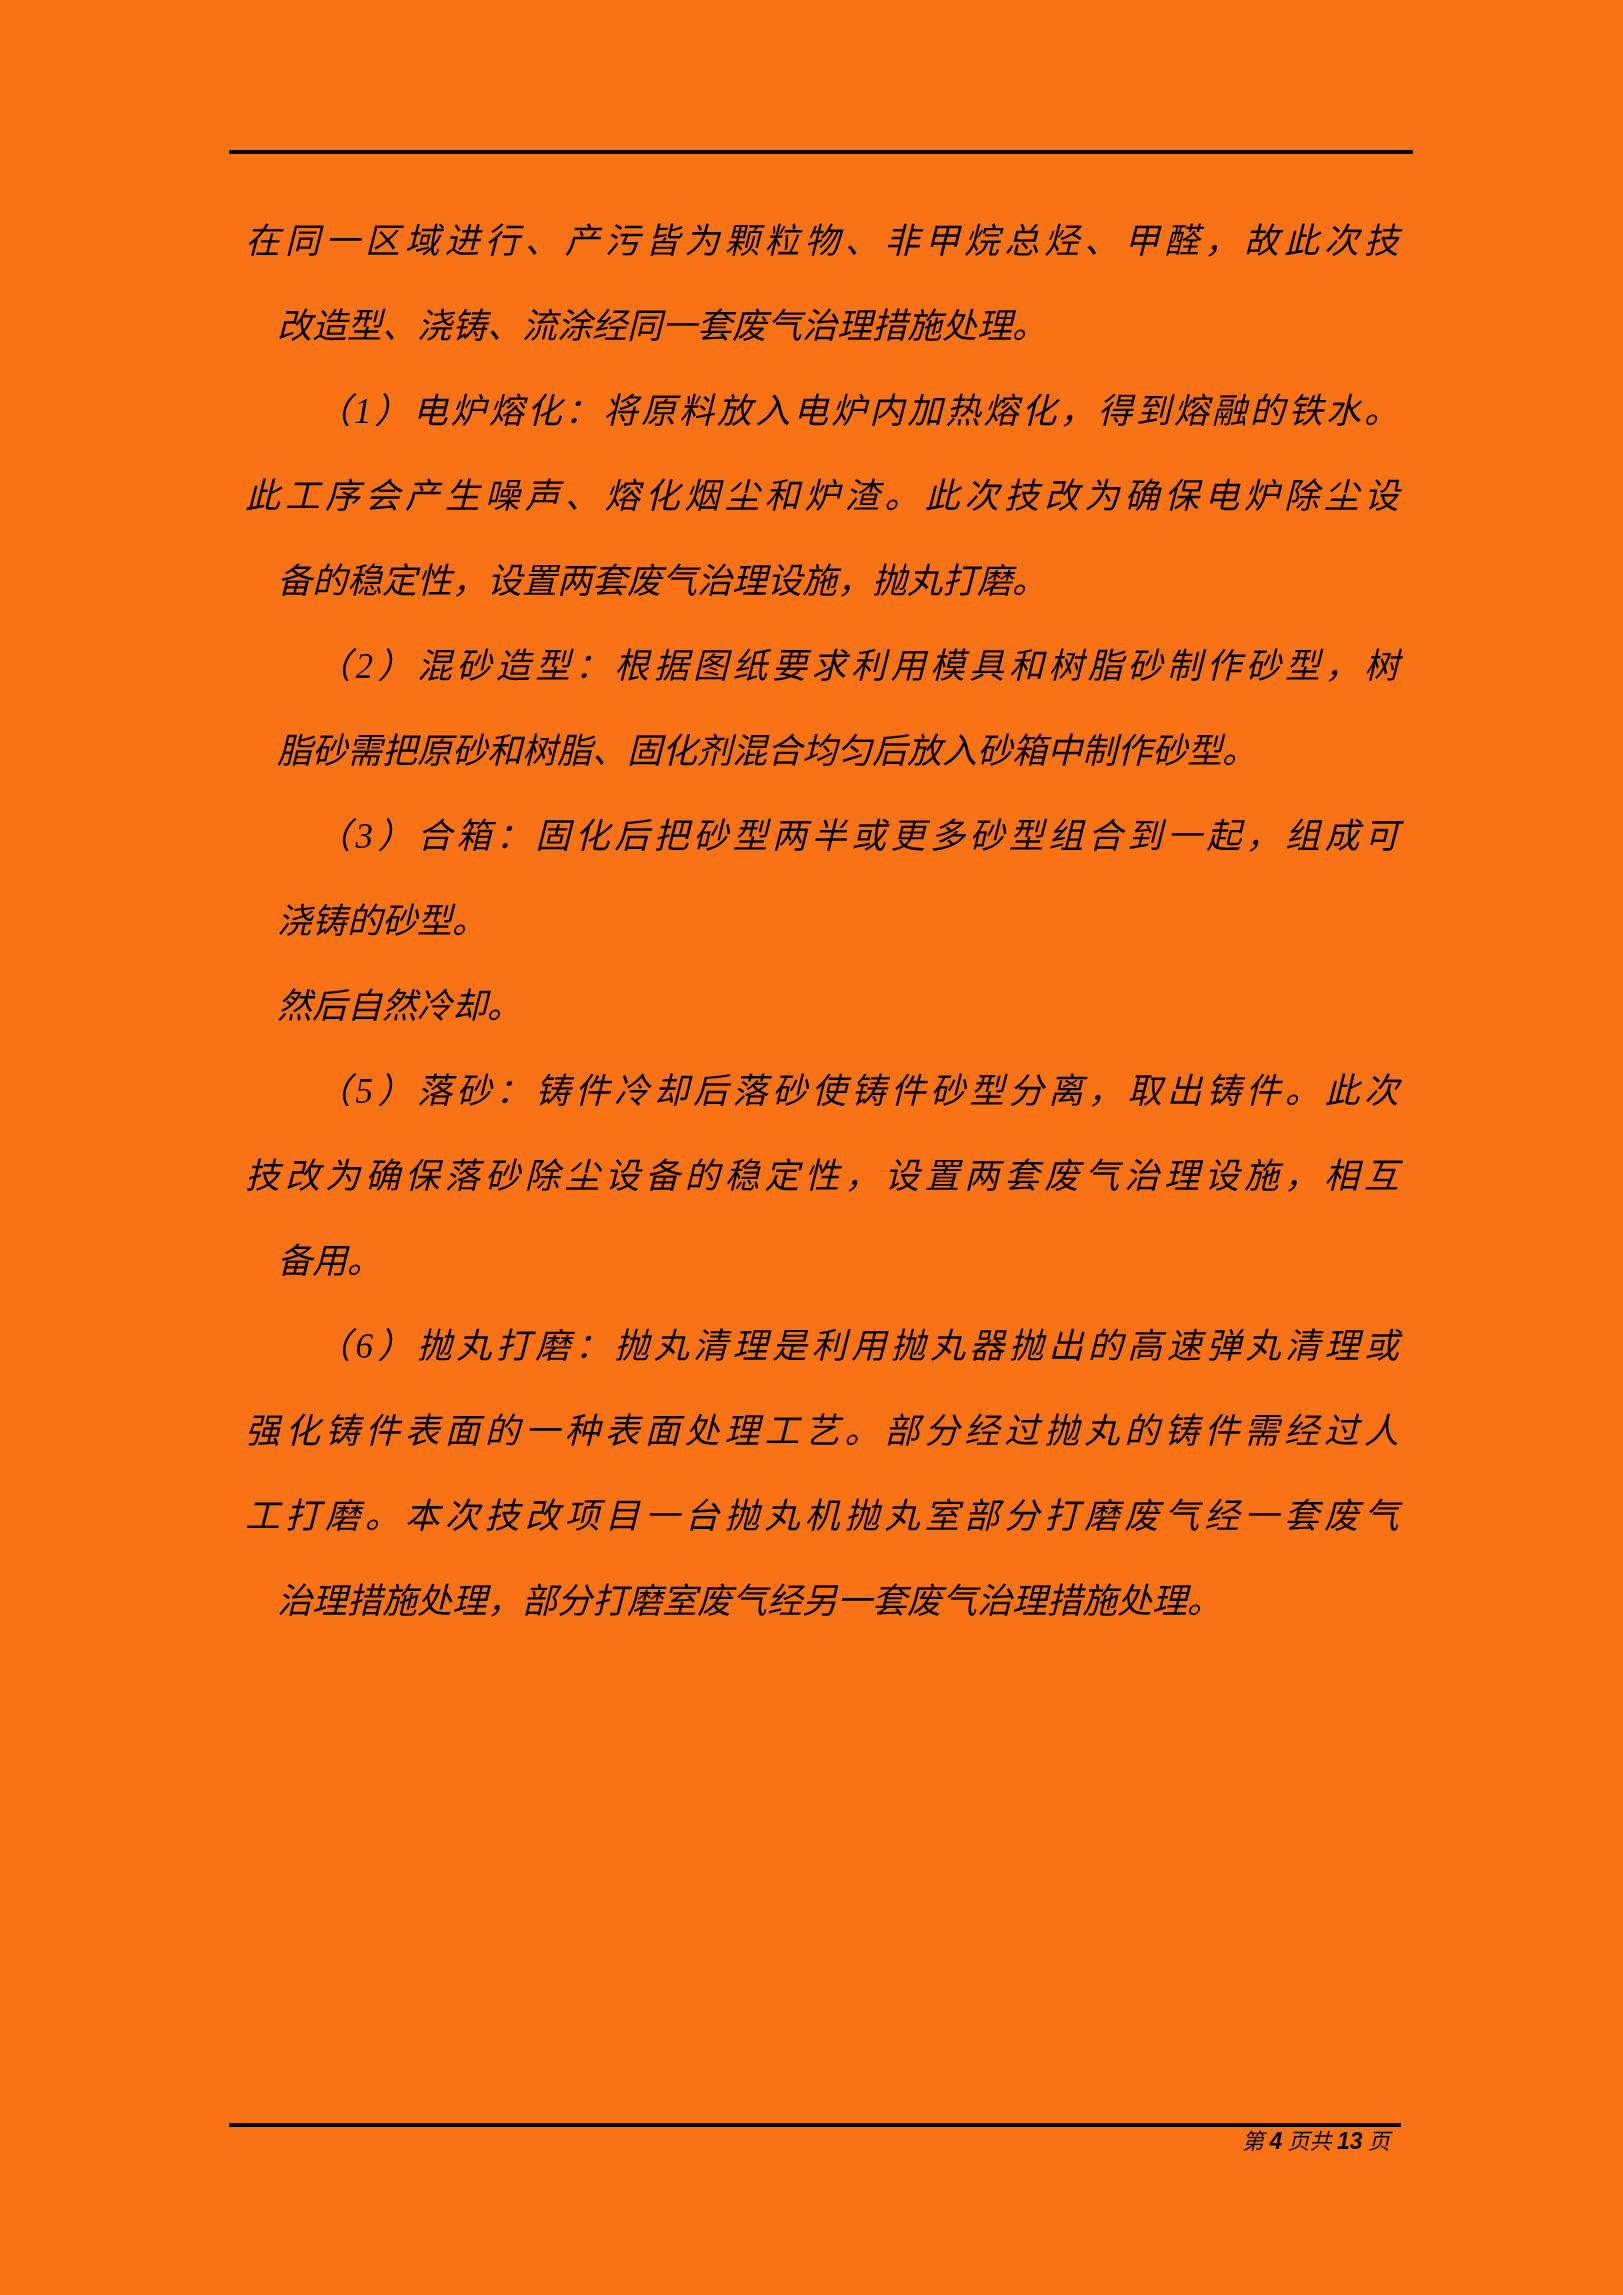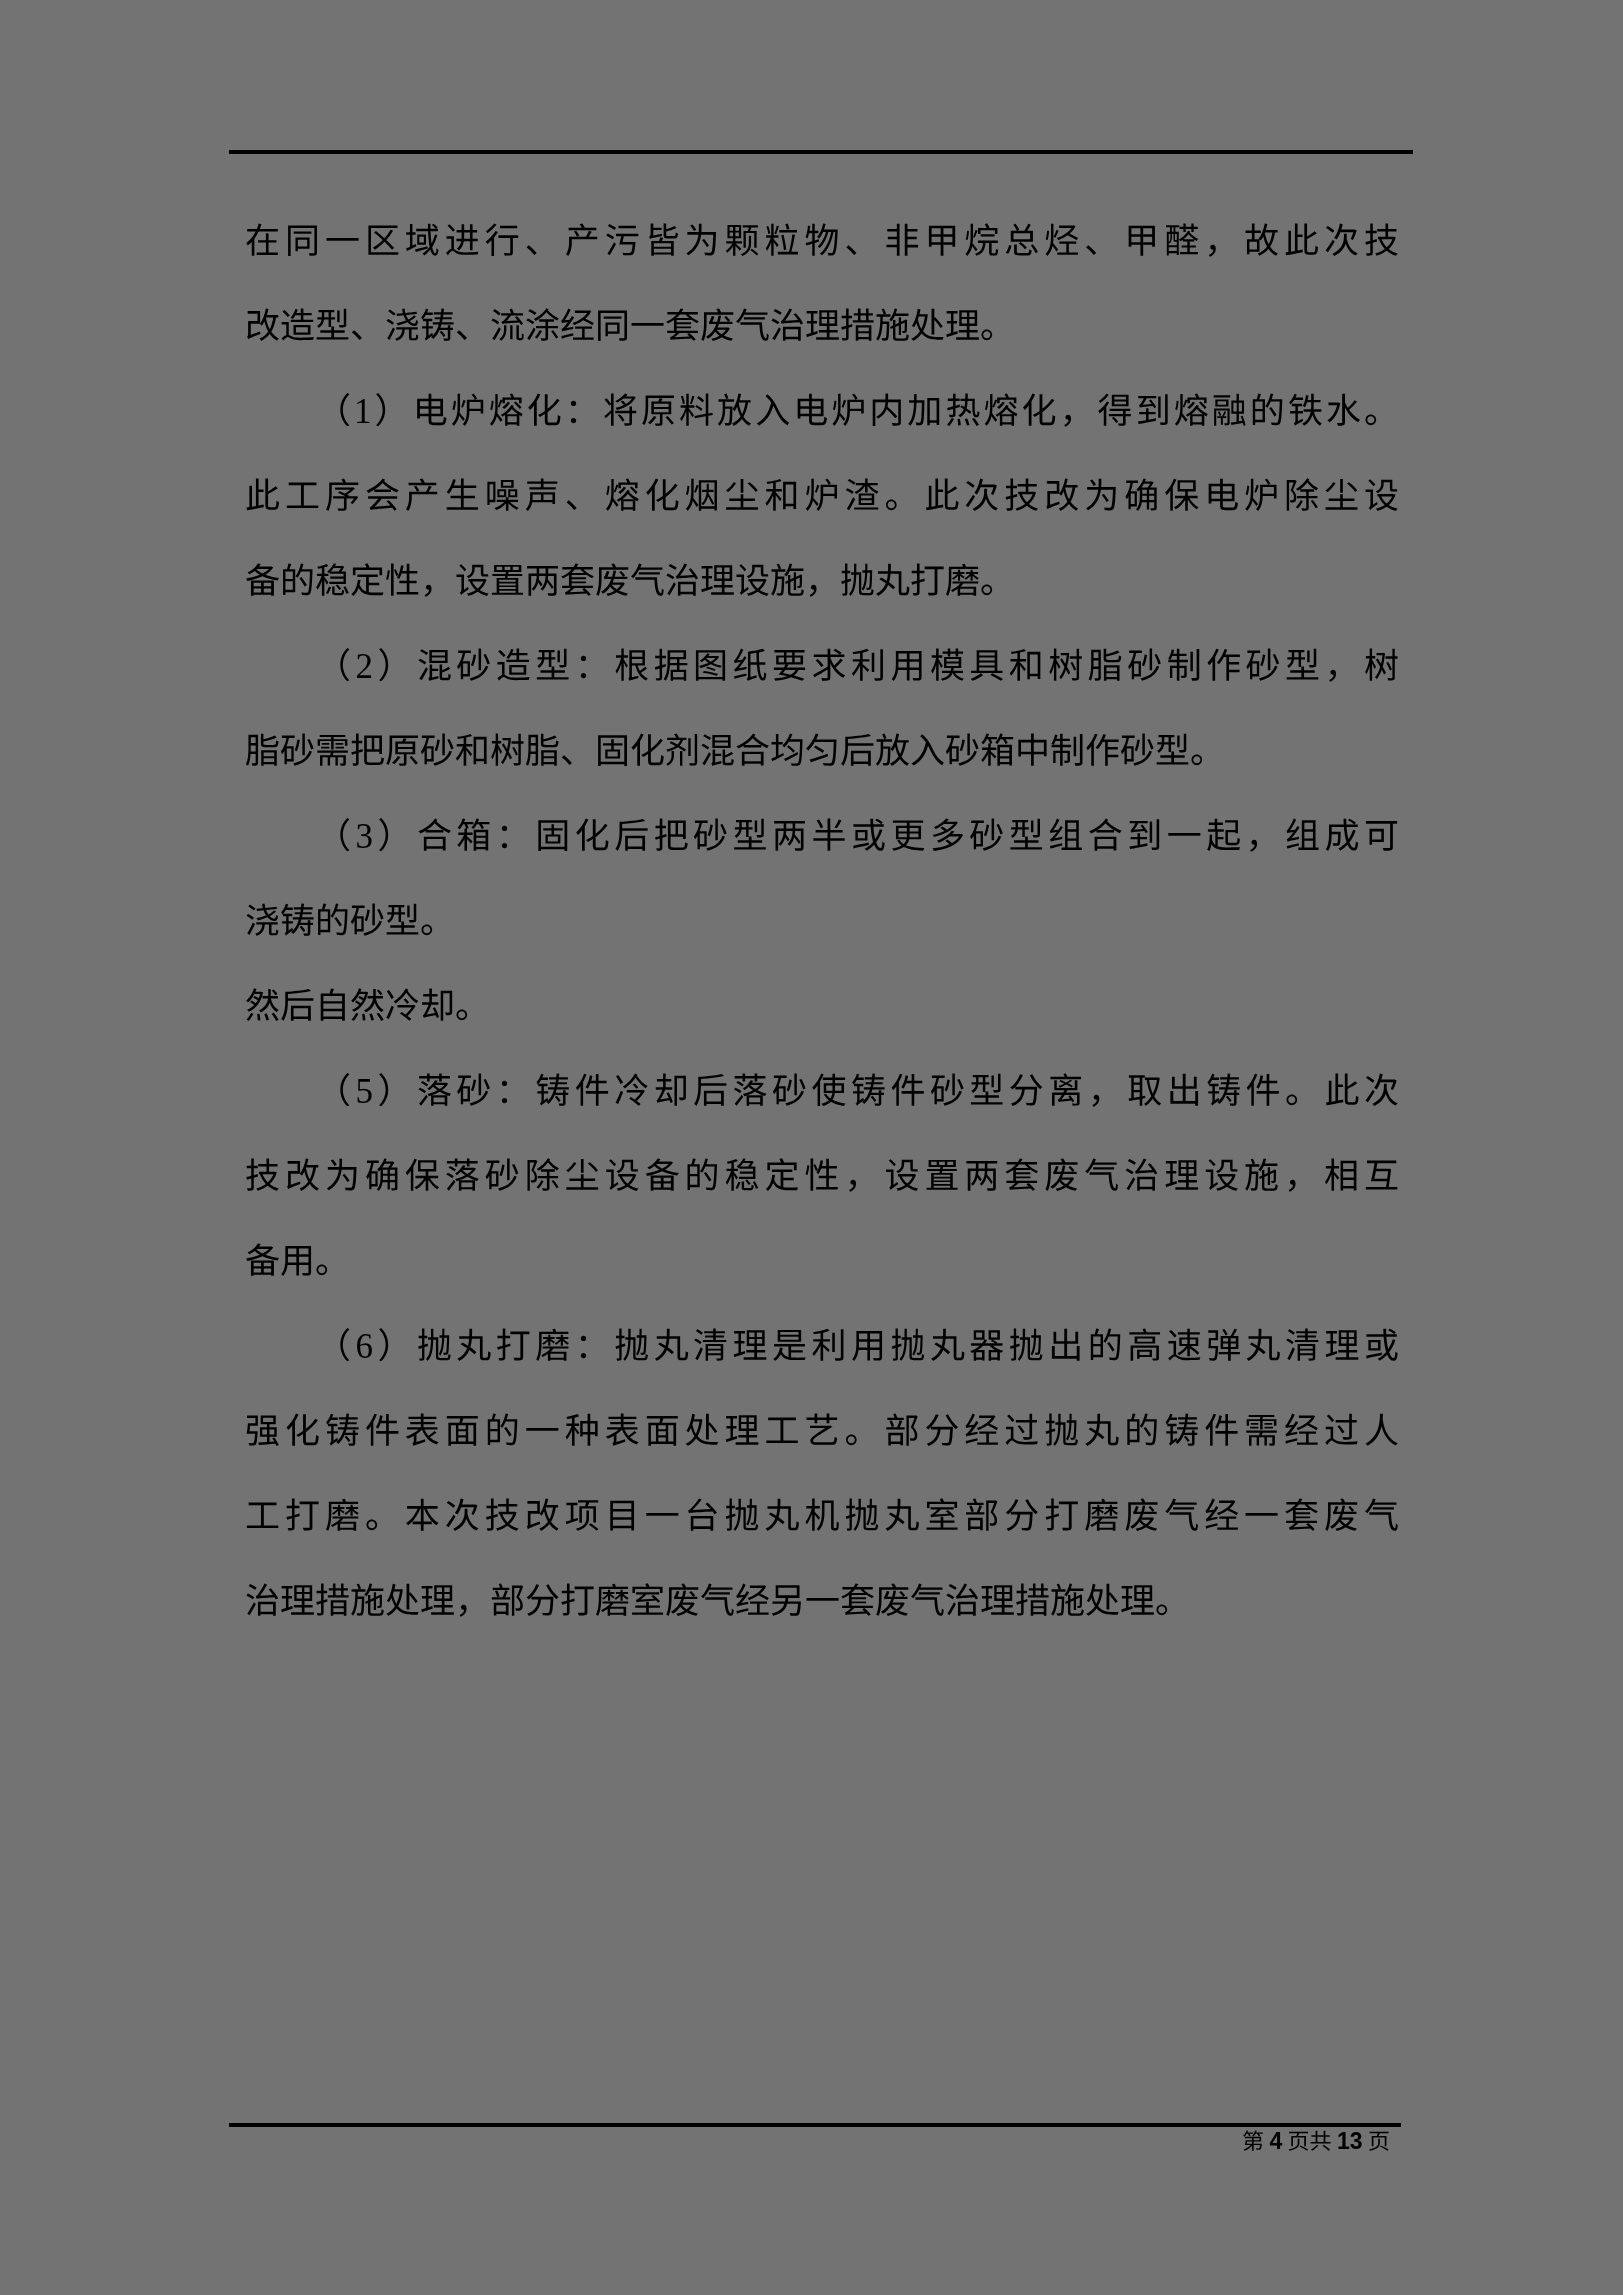--- a/index.html
+++ b/index.html
@@ -4,24 +4,25 @@
 <style>
   html, body {
     margin: 0;
     padding: 0;
     background: #ffffff;
   }
   .page {
     position: relative;
     width: 1623px;
     height: 2295px;
-    background: #737373;
+    background: #f97316;
     color: #000000;
     font-family: "Liberation Serif", "DejaVu Serif", serif;
     overflow: hidden;
+    font-style: italic;
   }
   .rule {
     position: absolute;
     background: #000000;
   }
   .rule-top {
     left: 229px;
     top: 150px;
     width: 1184px;
     height: 4.4px;
@@ -50,20 +51,21 @@
   }
   
   .line.fill {
     text-align: justify;
     text-align-last: justify;
   }
   
   .line.end {
     text-align: left;
     text-align-last: left;
+    margin-left: 32px;
   }
   
   .line.indent {
     text-indent: 71px;
   }
   .footer {
     position: absolute;
     top: 2127px;
     right: 233px;
     font-size: 22px;

